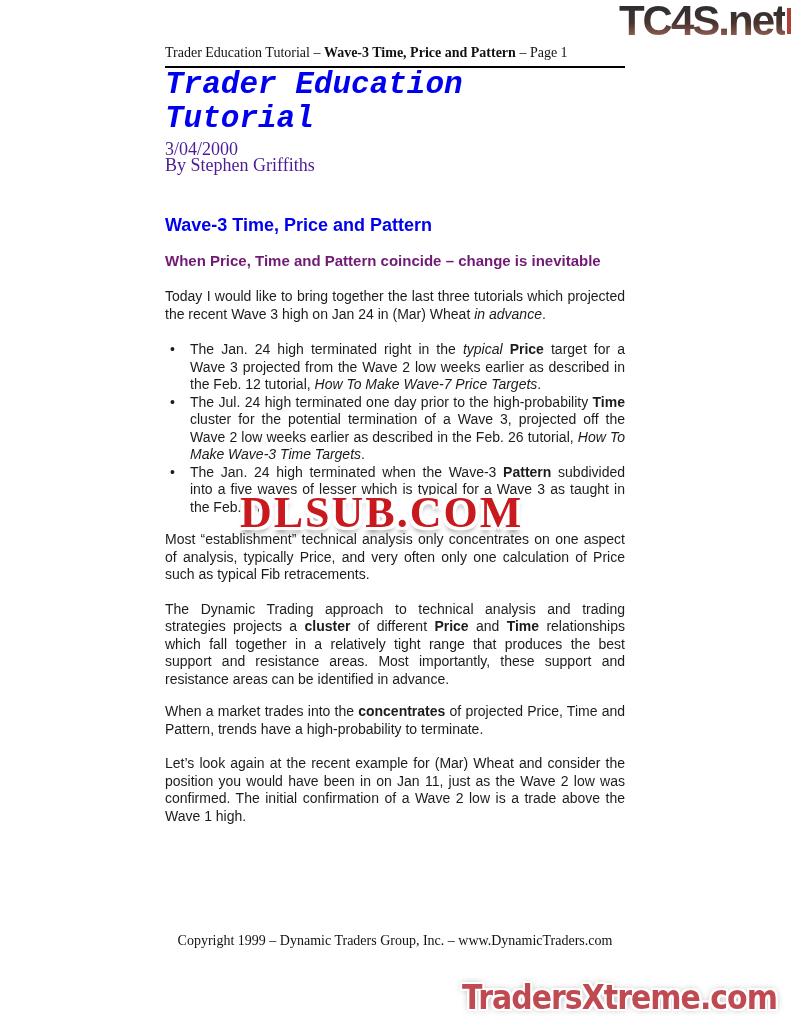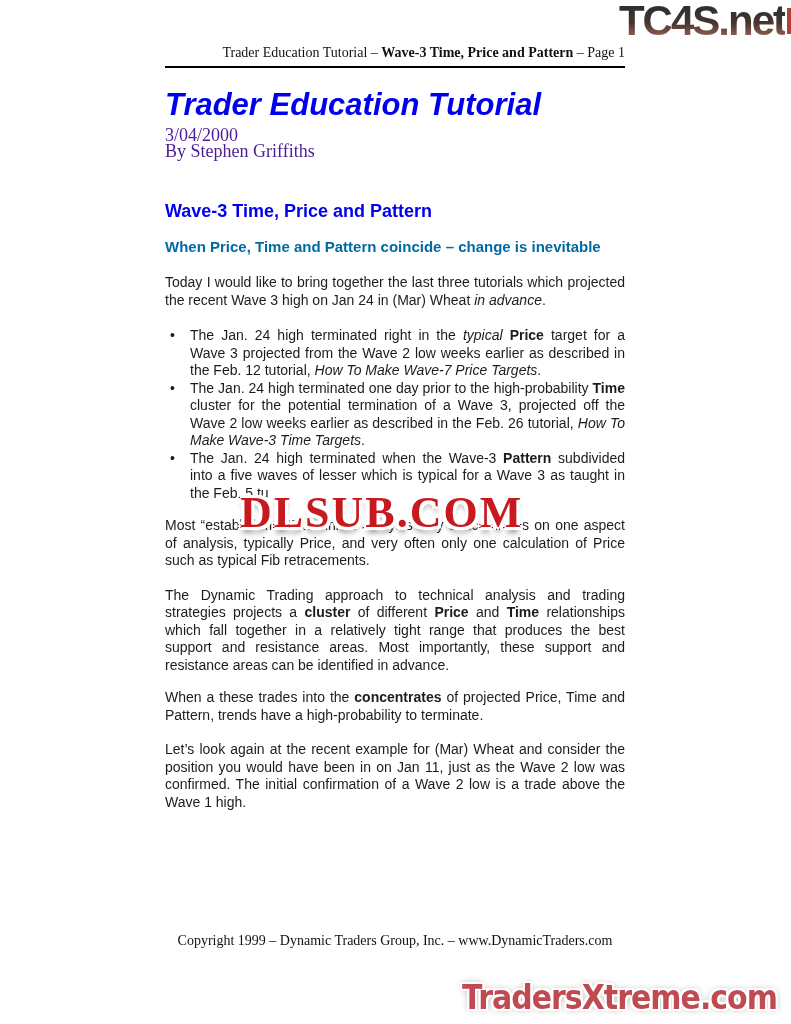--- a/index.html
+++ b/index.html
@@ -37,50 +37,49 @@
   .edge-sliver{
     position:absolute;top:8px;right:0;width:4px;height:26px;
     background:#b04038;
   }
   
   .content{
     position:absolute;left:165px;top:0;width:460px;
   }
   .page-header{
     padding-top:45px;
-    text-align:right;
+    text-align:left;
     font-family:"Liberation Serif",serif;
     font-size:14px;line-height:16px;
     color:#111;
   }
   .header-rule{
     margin-top:5px;
     border-top:2px solid #000;
   }
   .doc-title{
-    margin-top:20px;
-    font-family:Liberation Sans, sans-serif;
+    font-family:Liberation Mono, monospace;
     font-weight:bold;font-style:italic;
     font-size:31px;line-height:34px;
     color:var(--accent-blue);
   }
   .doc-date,.doc-byline{
     font-family:"Liberation Serif",serif;
     font-size:18px;line-height:16px;color:#4c1d95;
   }
   .doc-date{margin-top:5px;}
   .section-heading{
     margin-top:42px;
     font-weight:bold;font-size:18px;line-height:20px;
     color:var(--accent-blue);
   }
   .doc-subheading{
     margin-top:17px;
     font-weight:bold;font-size:15px;line-height:17px;
-    color:#0369a1;
+    color:#701a75;
   }
   .para{
     font-size:14px;line-height:17.5px;
     text-align:justify;
     color:var(--text-black);
   }
   .p1{margin-top:19px;}
   .bullets{margin-top:18px;list-style:none;}
   .bullets li{
     position:relative;
@@ -152,27 +151,27 @@
     <div class="doc-date">3/04/2000</div>
     <div class="doc-byline">By Stephen Griffiths</div>
 
     <h2 class="section-heading">Wave-3 Time, Price and Pattern</h2>
     <div class="doc-subheading">When Price, Time and Pattern coincide – change is inevitable</div>
 
     <p class="para p1"><span>Today I would like to bring together the last three tutorials which projected the recent Wave 3 high on Jan 24 in (Mar) Wheat </span><span class="run-i">in advance</span><span>.</span></p>
 
     <ul class="bullets">
       <li><span>The Jan. 24 high terminated right in the </span><span class="run-i">typical</span><span> </span><span class="run-b">Price</span><span> target for a Wave 3 projected from the Wave 2 low weeks earlier as described in the Feb. 12 tutorial, </span><span class="run-i">How To Make Wave-7 Price Targets</span><span>.</span></li>
-      <li><span>The Jan. 24 high terminated one day prior to the high-probability </span><span class="run-b">Time</span><span> cluster for the potential termination of a Wave 3, projected off the Wave 2 low weeks earlier as described in the Feb. 26 tutorial, </span><span class="run-i">How To Make Wave-3 Time Targets</span><span>.</span></li>
+      <li><span>The Jul. 24 high terminated one day prior to the high-probability </span><span class="run-b">Time</span><span> cluster for the potential termination of a Wave 3, projected off the Wave 2 low weeks earlier as described in the Feb. 26 tutorial, </span><span class="run-i">How To Make Wave-3 Time Targets</span><span>.</span></li>
       <li><span>The Jan. 24 high terminated when the Wave-3 </span><span class="run-b">Pattern</span><span> subdivided into a five waves of lesser which is typical for a Wave 3 as taught in the Feb. 5 tu</span></li>
     </ul>
 
     <p class="para p2"><span>Most “establishment” technical analysis only concentrates on one aspect of analysis, typically Price, and very often only one calculation of Price such as typical Fib retracements.</span></p>
     <p class="para p3"><span>The Dynamic Trading approach to technical analysis and trading strategies projects a </span><span class="run-b">cluster</span><span> of different </span><span class="run-b">Price</span><span> and </span><span class="run-b">Time</span><span> relationships which fall together in a relatively tight range that produces the best support and resistance areas. Most importantly, these support and resistance areas can be identified in advance.</span></p>
-    <p class="para p4"><span>When a these trades into the </span><span class="run-b">concentrates</span><span> of projected Price, Time and Pattern, trends have a high-probability to terminate.</span></p>
+    <p class="para p4"><span>When a market trades into the </span><span class="run-b">concentrates</span><span> of projected Price, Time and Pattern, trends have a high-probability to terminate.</span></p>
     <p class="para p5"><span>Let’s look again at the recent example for (Mar) Wheat and consider the position you would have been in on Jan 11, just as the Wave 2 low was confirmed. The initial confirmation of a Wave 2 low is a trade above the Wave 1 high.</span></p>
   </div>
 
   <div class="dlsub">DLSUB.COM</div>
 
   <div class="footer">Copyright 1999 – Dynamic Traders Group, Inc. – www.DynamicTraders.com</div>
 
   <div class="tradersxtreme">TradersXtreme.com</div>
 
 </div>

